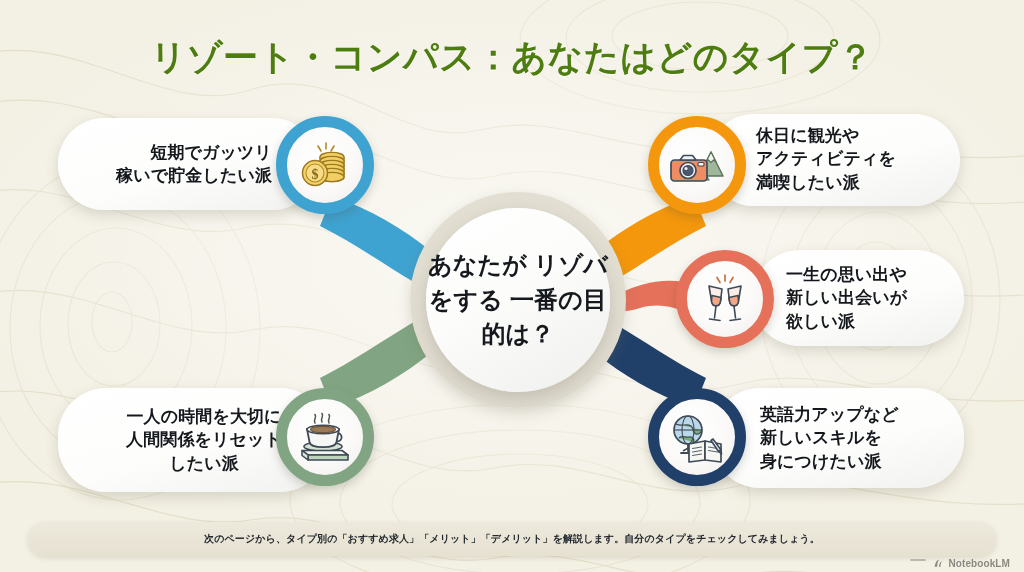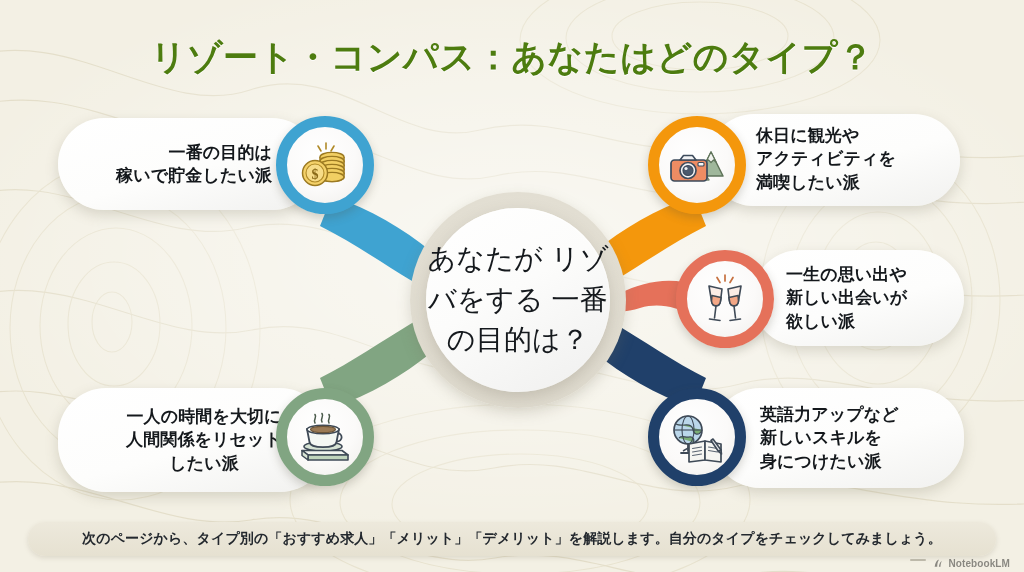--- a/index.html
+++ b/index.html
@@ -85,22 +85,22 @@
     border-radius: 50%;
     background: linear-gradient(150deg, #FFFFFF 0%, #FCFCFB 45%, #EFEFEE 100%);
     box-shadow: 0 6px 16px rgba(90,84,66,0.22),
                 inset 0 1px 2px rgba(255,255,255,0.9);
     display: flex;
     align-items: center;
     justify-content: center;
     text-align: center;
   }
   .hub-text {
-    font-size: 28px;
-    font-weight: 400;
+    font-size: 24px;
+    font-weight: 700;
     line-height: 1.45;
     color: #15191D;
     letter-spacing: 0.2px;
   }
 
   
   .pill {
     position: absolute;
     z-index: 12;
     display: flex;
@@ -162,21 +162,21 @@
     width: 968px;
     height: 34px;
     border-radius: 17px;
     background: linear-gradient(180deg, #EDE9DC 0%, #E6E1D1 100%);
     box-shadow: 0 2px 5px rgba(120,112,90,0.18);
     display: flex;
     align-items: center;
     justify-content: center;
   }
   .footer-text {
-    font-size: 14px;
+    font-size: 10px;
     font-weight: 700;
     color: #23282E;
     letter-spacing: 0.1px;
     white-space: nowrap;
   }
   .watermark {
     position: absolute;
     z-index: 45;
     right: 14px;
     bottom: 3px;
@@ -258,21 +258,21 @@
   </svg>
 
   <div class="hub-halo"></div>
   <div class="hub">
     <div class="hub-text">あなたが
 リゾバをする
 一番の目的は？</div>
   </div>
 
   <div class="pill pill-a align-right">
-    <span class="pill-text">一番の目的は
+    <span class="pill-text">短期でガッツリ
 稼いで貯金したい派</span>
   </div>
 
   <div class="pill pill-b align-left">
     <span class="pill-text">休日に観光や
 アクティビティを
 満喫したい派</span>
   </div>
 
   <div class="pill pill-d align-left">

